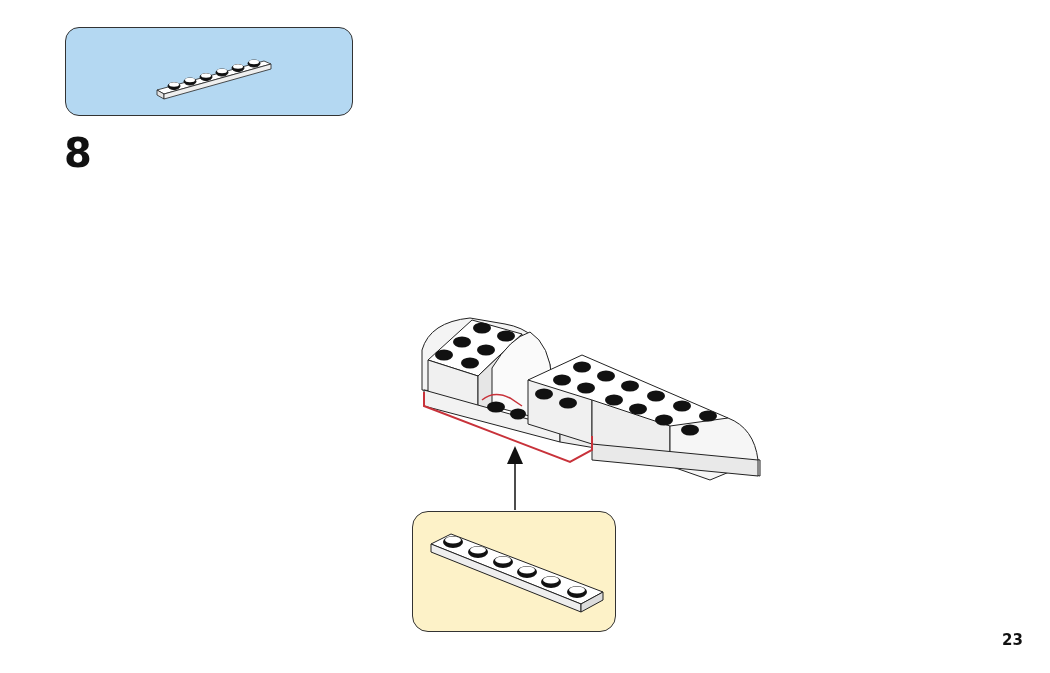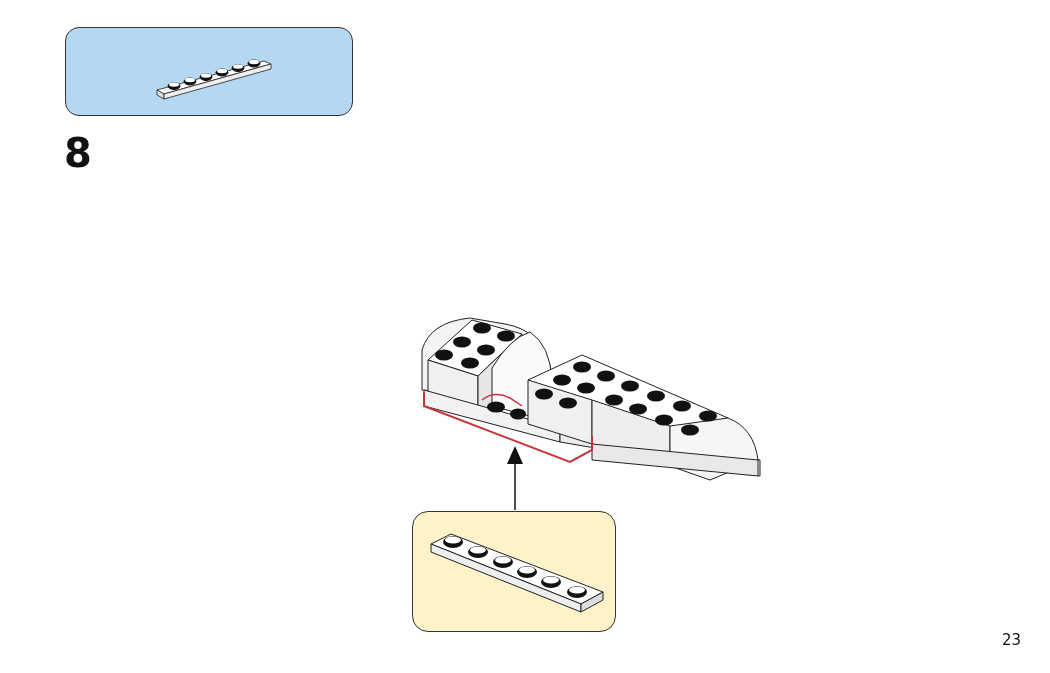--- a/index.html
+++ b/index.html
@@ -1,19 +1,19 @@
 <!DOCTYPE html>
 <html><head>
 <meta charset="utf-8">
 <style>
   html, body { margin: 0; padding: 0; background: #ffffff; }
   body { width: 1050px; height: 673px; position: relative; overflow: hidden; font-family: "DejaVu Sans", sans-serif; }
   .parts-box { position: absolute; left: 65px; top: 27px; width: 288px; height: 89px; background: #b4d8f2; border: 1.5px solid #333; border-radius: 14px; box-sizing: border-box; }
   .step-number { position: absolute; left: 64px; top: 133px; font-size: 40px; font-weight: bold; color: #111; line-height: 1; }
-  .page-number { position: absolute; left: 1002px; top: 631px; font-size: 15px; font-weight: normal; color: #111; }
+  .page-number { position: absolute; left: 1002px; top: 631px; font-size: 15px; font-weight: bold; color: #111; }
   .sub-box { position: absolute; left: 412px; top: 511px; width: 204px; height: 121px; background: #fdf2c8; border: 1.5px solid #333; border-radius: 16px; box-sizing: border-box; }
   svg { position: absolute; overflow: visible; }
 </style>
 </head>
 <body>
 
 <div class="parts-box">
   <svg width="288" height="89" viewBox="0 0 288 89" style="left:0;top:0;">
     <g stroke="#222" stroke-width="0.8">
       <polygon points="91,62 198,33 205,36 98,66" fill="#ffffff"></polygon>

